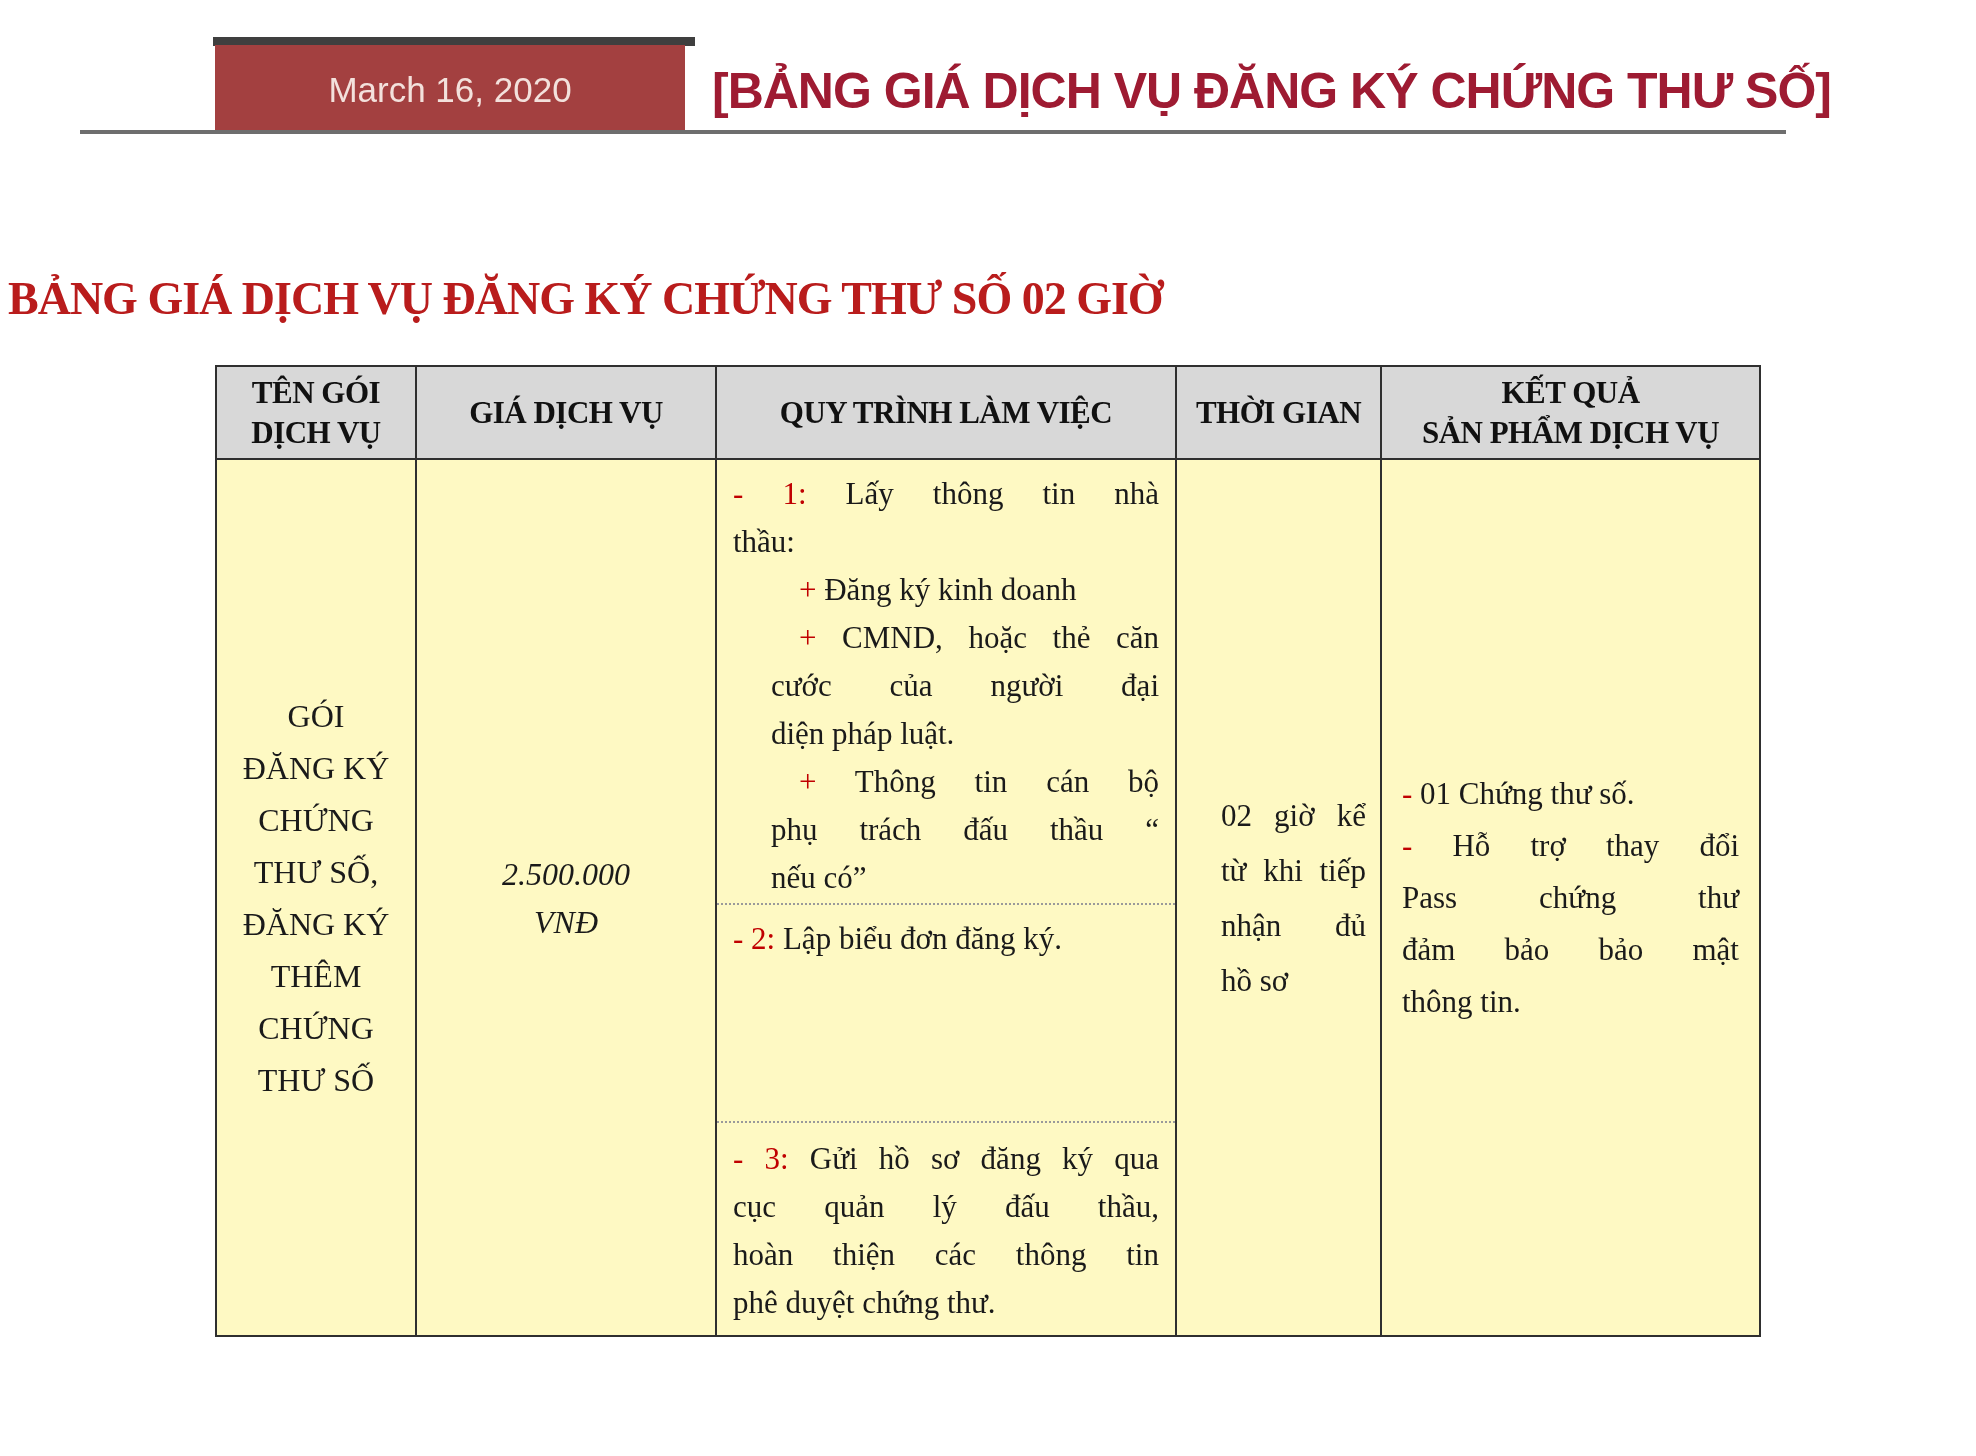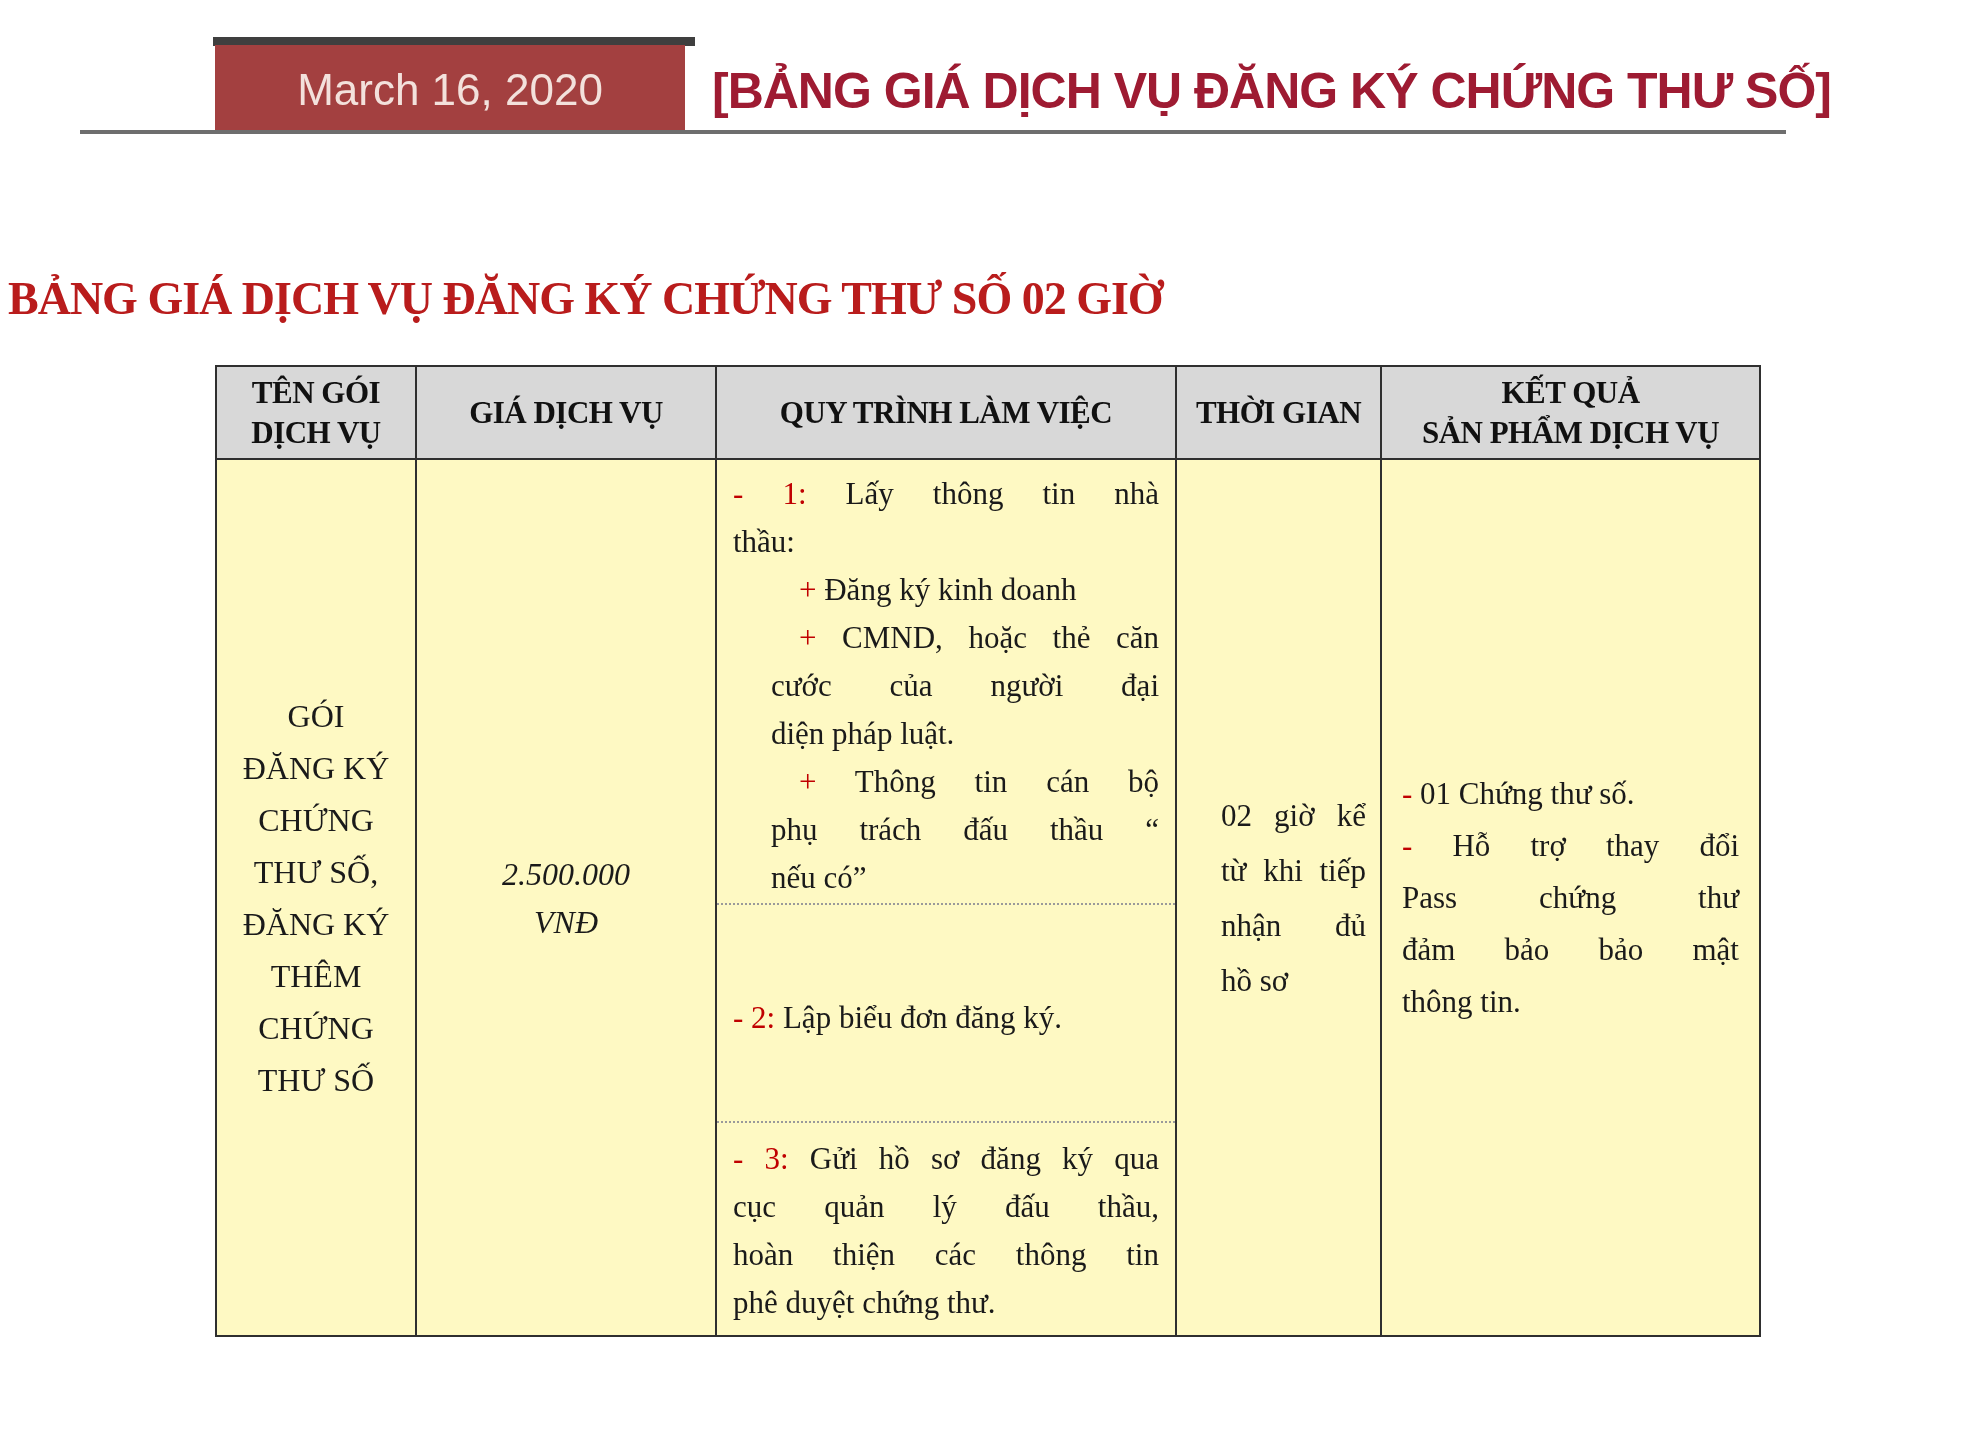--- a/index.html
+++ b/index.html
@@ -14,21 +14,21 @@
   
   .date-box-topline{
     position:absolute;left:213px;top:37px;width:482px;height:9px;
     background:#3f3f3f;
   }
   .date-box{
     position:absolute;left:215px;top:45px;width:470px;height:89px;
     background:#A34040;
     display:flex;align-items:center;justify-content:center;
     font-family:"Liberation Sans","DejaVu Sans",sans-serif;
-    font-size:44px;color:#F3E1DC;
+    font-size:35px;color:#F3E1DC;
   }
   .header-title{
     position:absolute;left:712px;top:48px;height:86px;
     display:flex;align-items:center;
     font-family:Liberation Sans, sans-serif;
     font-weight:bold;font-size:50px;letter-spacing:-1px;
     color:#9E1B32;white-space:nowrap;
   }
   .header-rule{
     position:absolute;left:80px;top:130px;width:1706px;height:4px;
@@ -65,21 +65,21 @@
   .td{flex:1 1 auto;display:flex;flex-direction:column;}
   .cell-center{justify-content:center;}
   
   .package-cell{align-items:center;text-align:center;font-size:32px;line-height:52px;}
   
   .price-cell{align-items:center;text-align:center;font-size:32px;line-height:48px;font-style:italic;}
   
   .process-cell{padding:0;}
   .proc-section{box-sizing:border-box;padding:10px 16px 0 16px;font-size:31px;line-height:48px;}
   .proc-sec-1{height:445px;border-bottom:2px dotted #9a9a9a;}
-  .proc-sec-2{height:218px;border-bottom:2px dotted #9a9a9a;display:flex;align-items:center;font-family:Liberation Serif, serif;}
+  .proc-sec-2{height:218px;border-bottom:2px dotted #9a9a9a;display:flex;font-family:Liberation Serif, serif;}
   .proc-sec-3{flex:1 1 auto;padding-top:12px;}
   .jline{text-align:justify;text-align-last:justify;}
   .lline{text-align:left;}
   .sub-first{margin-left:38px;text-indent:28px;}
   .sub-cont{margin-left:38px;}
   .marker{color:#C00000;}
   
   .duration-cell{padding:0 14px;font-size:31px;line-height:55px;margin-left:30px;}
   
   .result-cell{padding:0 20px;font-size:31px;line-height:52px;}

